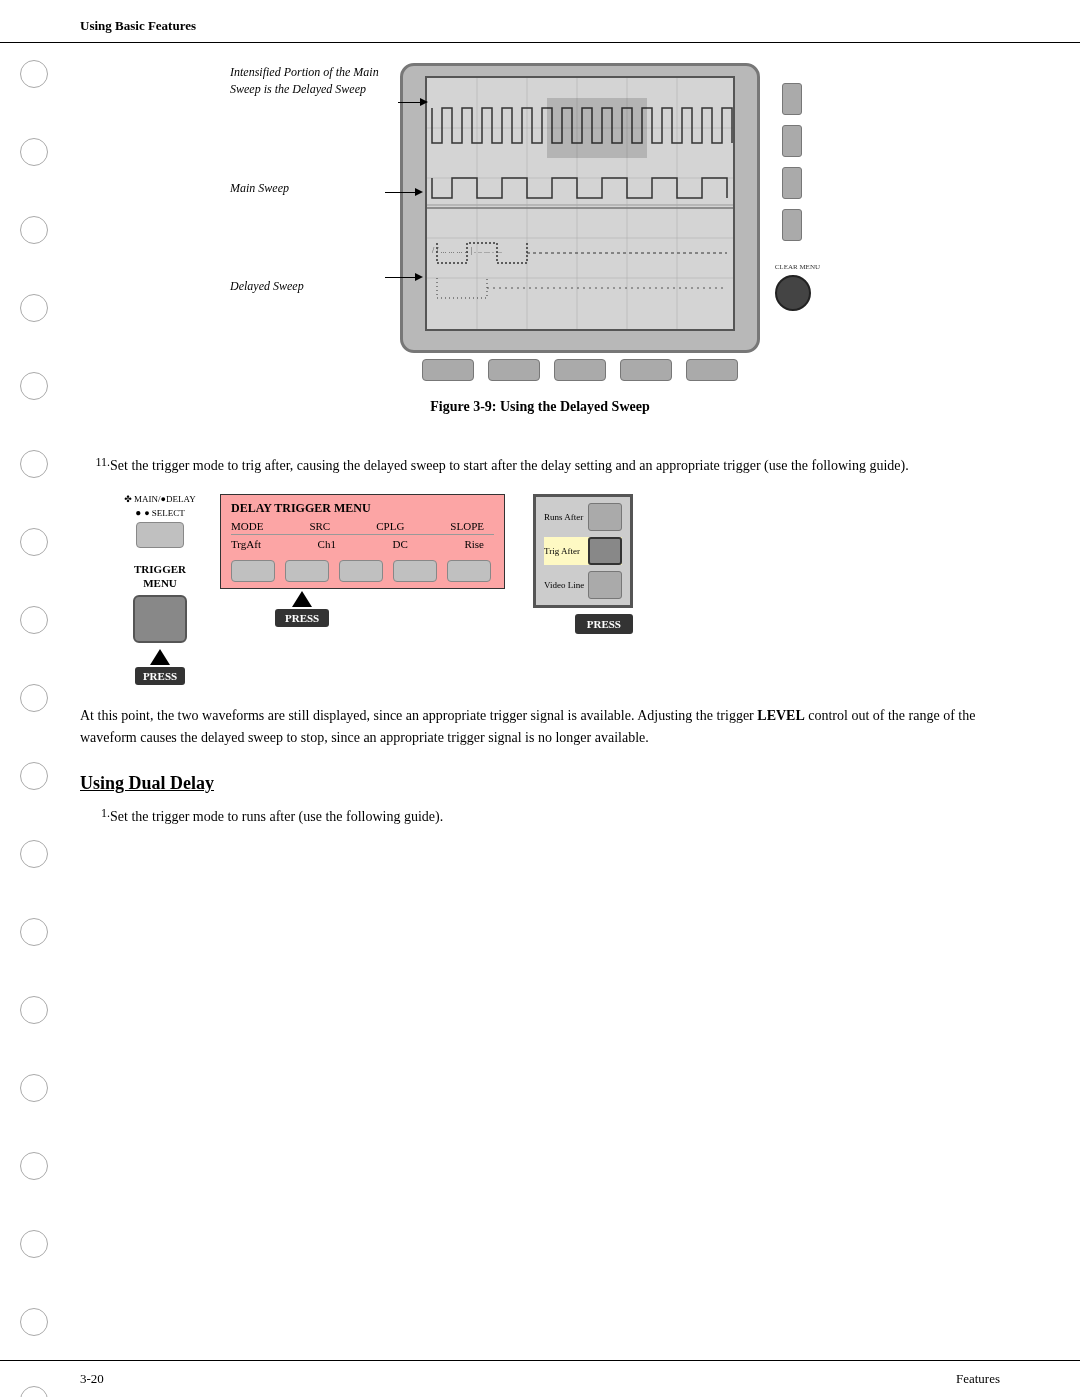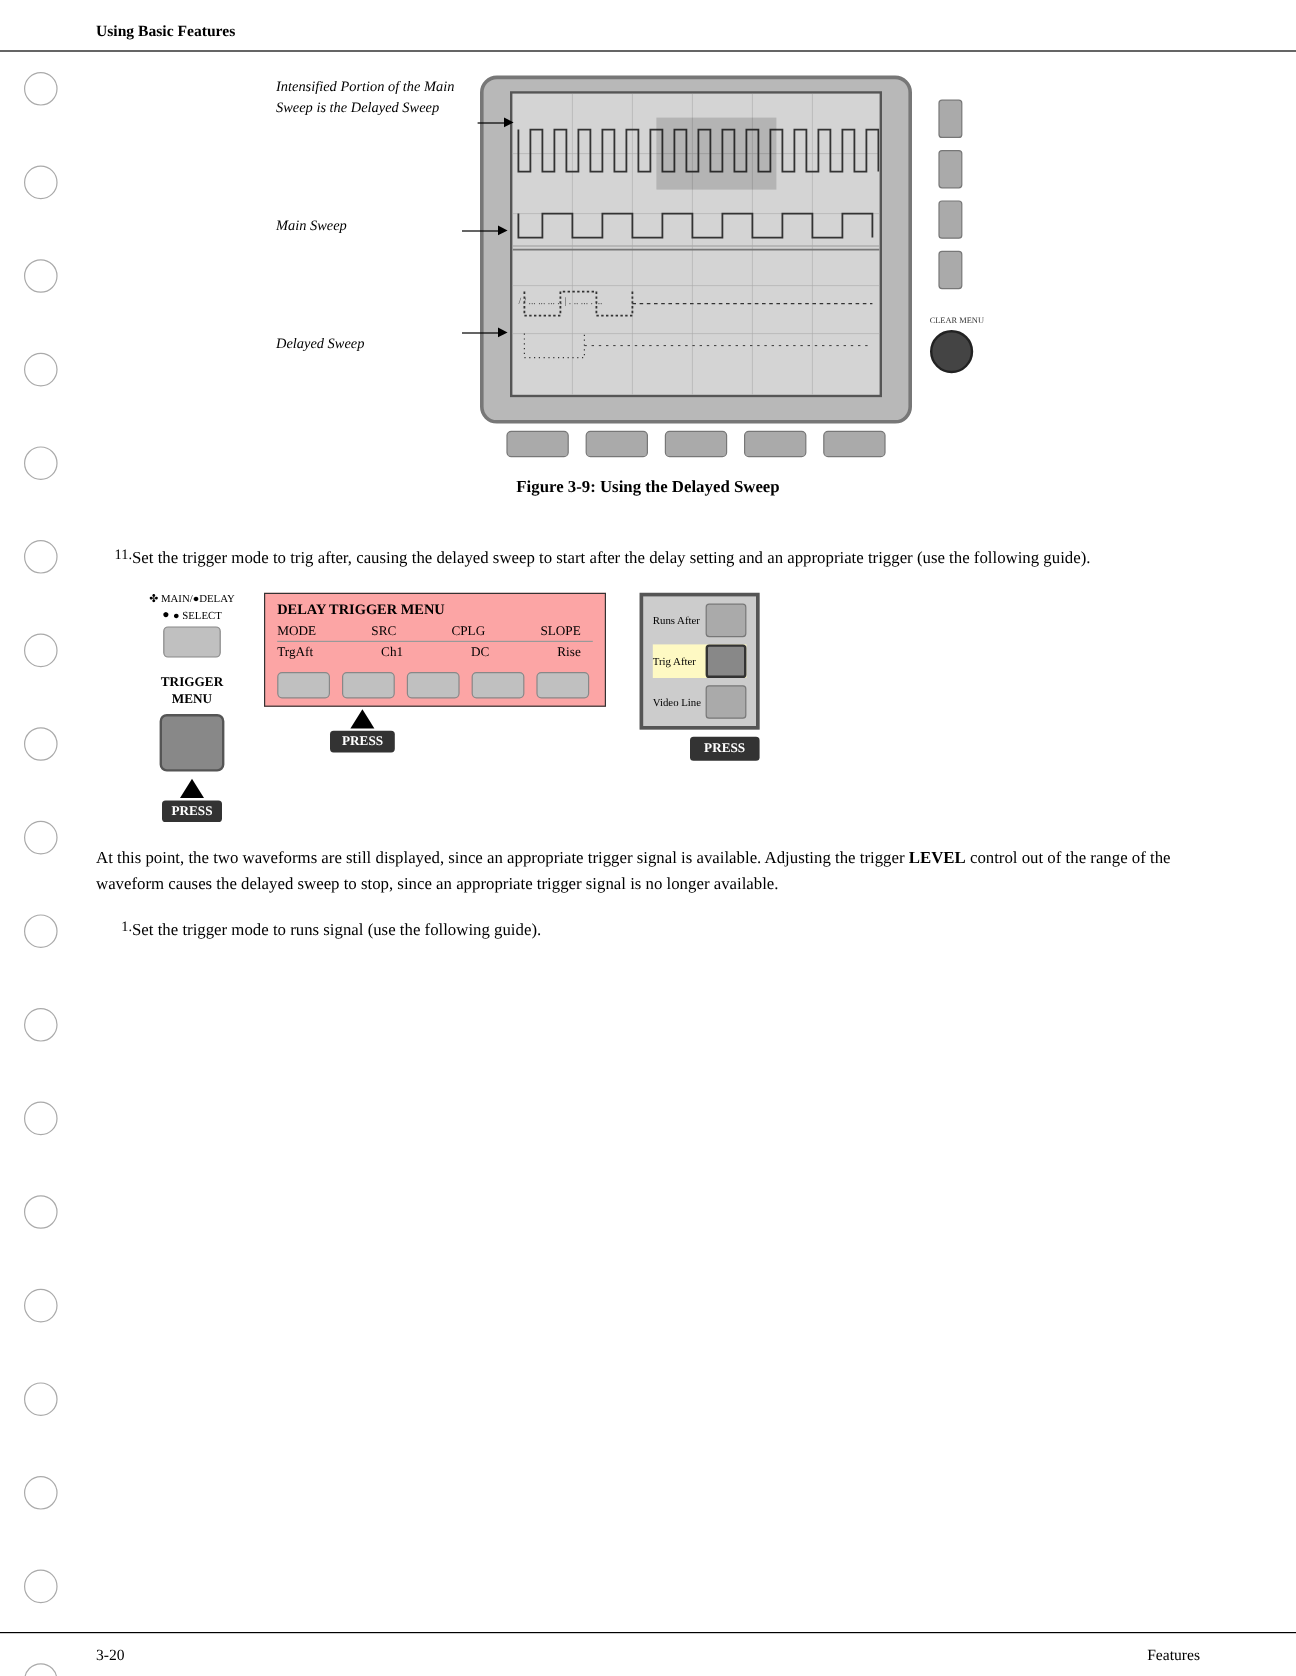--- a/index.html
+++ b/index.html
@@ -321,25 +321,26 @@
         </div>
 
         <div style="background:#333; color:#fff; font-size:11px; font-weight:bold; padding:4px 12px; border-radius:3px; margin-top:6px; align-self:flex-end;">PRESS</div>
       </div>
     </div>
 
     <div class="para">
       At this point, the two waveforms are still displayed, since an appropriate trigger signal is available. Adjusting the trigger <strong>LEVEL</strong> control out of the range of the waveform causes the delayed sweep to stop, since an appropriate trigger signal is no longer available.
     </div>
 
+    <div class="section-heading">Using Dual Delay</div>
 
 
     <div class="instruction-item">
       <div class="instruction-num">1.</div>
-      <div class="instruction-text">Set the trigger mode to runs signal (use the following guide).</div>
+      <div class="instruction-text">Set the trigger mode to runs after (use the following guide).</div>
     </div>
 
   </div>
 
   <div class="page-footer">
     <span>3-20</span>
     <span>Features</span>
   </div>
 
 </div>

